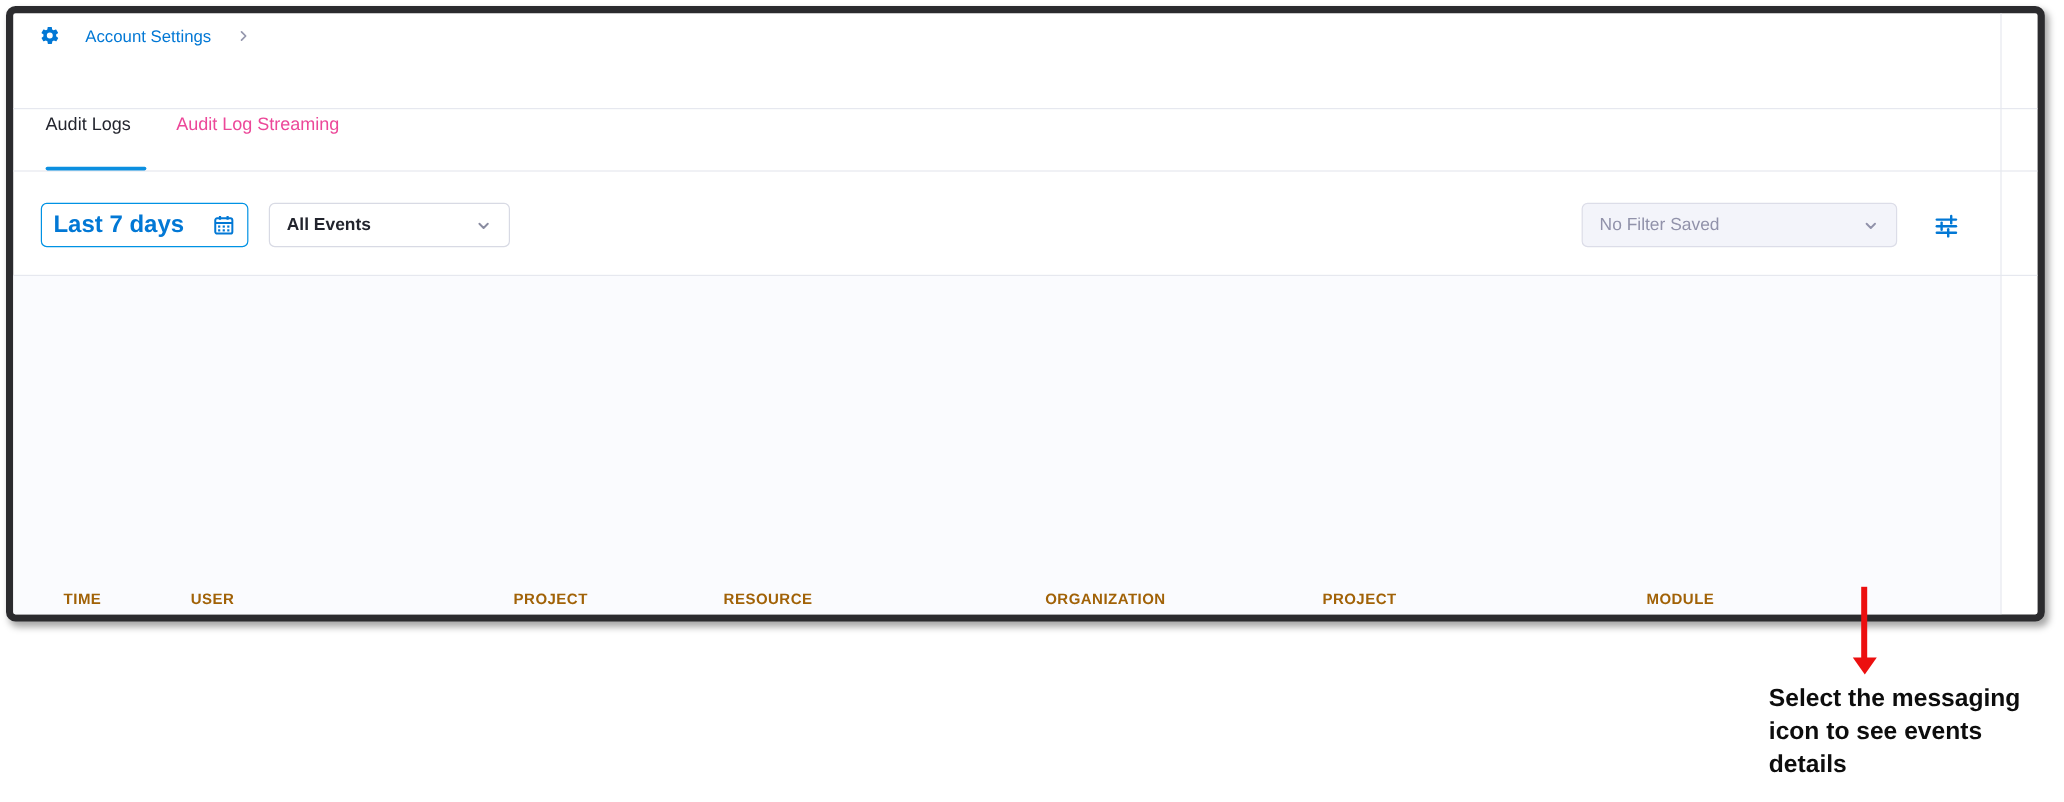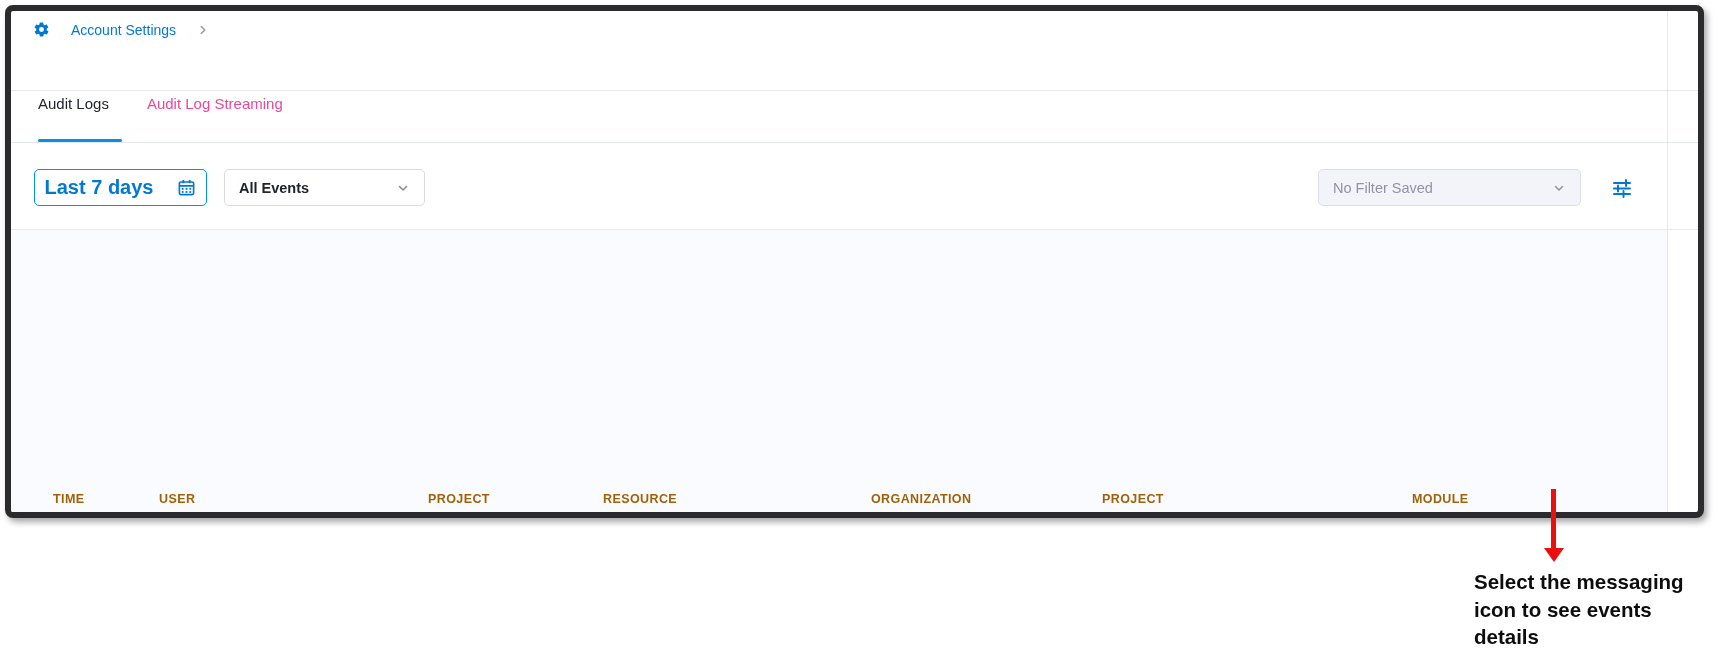--- a/index.html
+++ b/index.html
@@ -139,21 +139,21 @@
       </div>
       <div class="divider" style="top:218px;"></div>
 
       <div class="table-area">
         <span class="col-head" style="left:42px;">TIME</span>
         <span class="col-head" style="left:148px;">USER</span>
         <span class="col-head" style="left:417px;">PROJECT</span>
         <span class="col-head" style="left:572px;padding-left:20px;">RESOURCE</span>
         <span class="col-head" style="left:860px;">ORGANIZATION</span>
         <span class="col-head" style="left:1091px;">PROJECT</span>
-        <span class="col-head" style="left:1401px;">MODULE</span>
+        <span class="col-head" style="left:1361px;">MODULE</span>
 
       </div>
 
       <div class="v-divider"></div>
     </div>
   </div>
 
   <div class="arrow-stem"></div>
   <div class="arrow-head"></div>
   <div class="caption">

